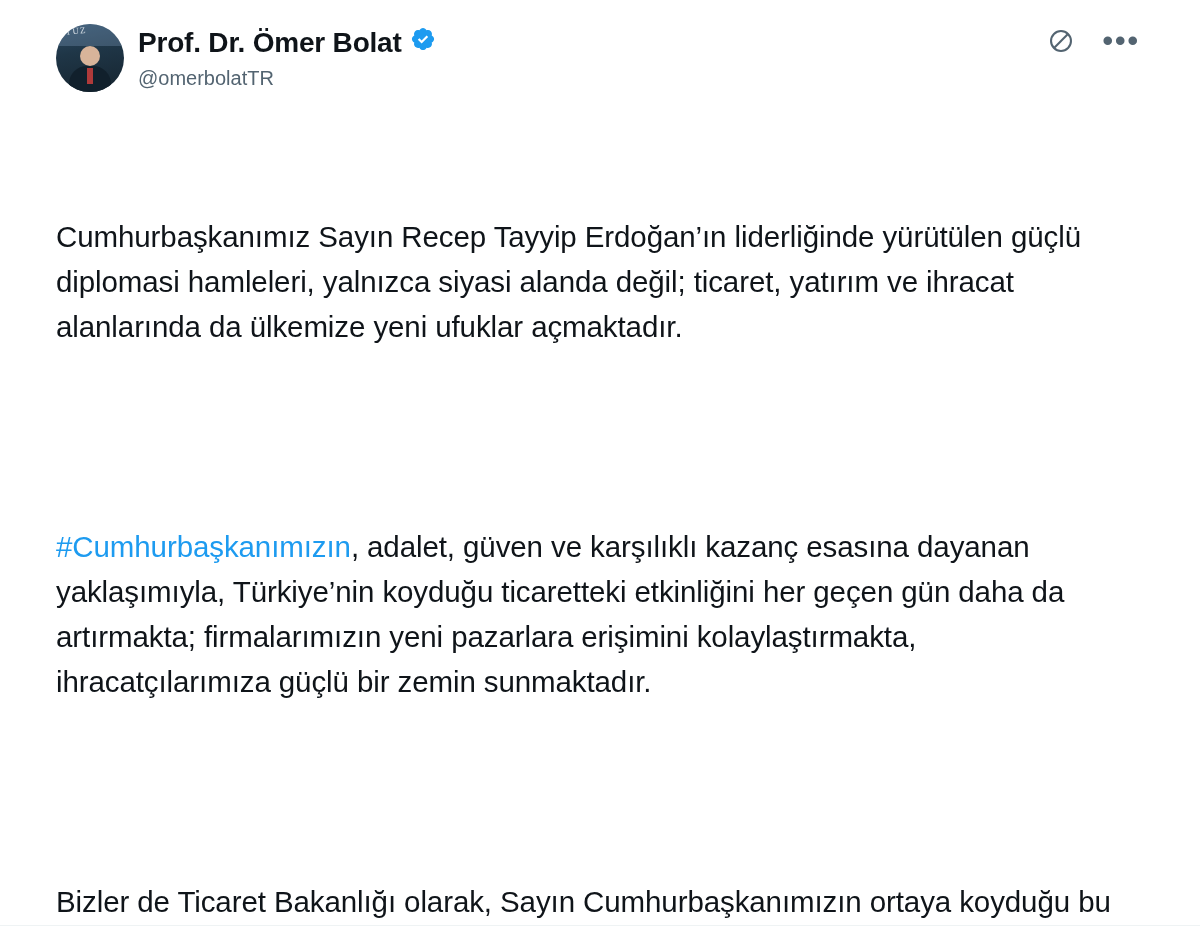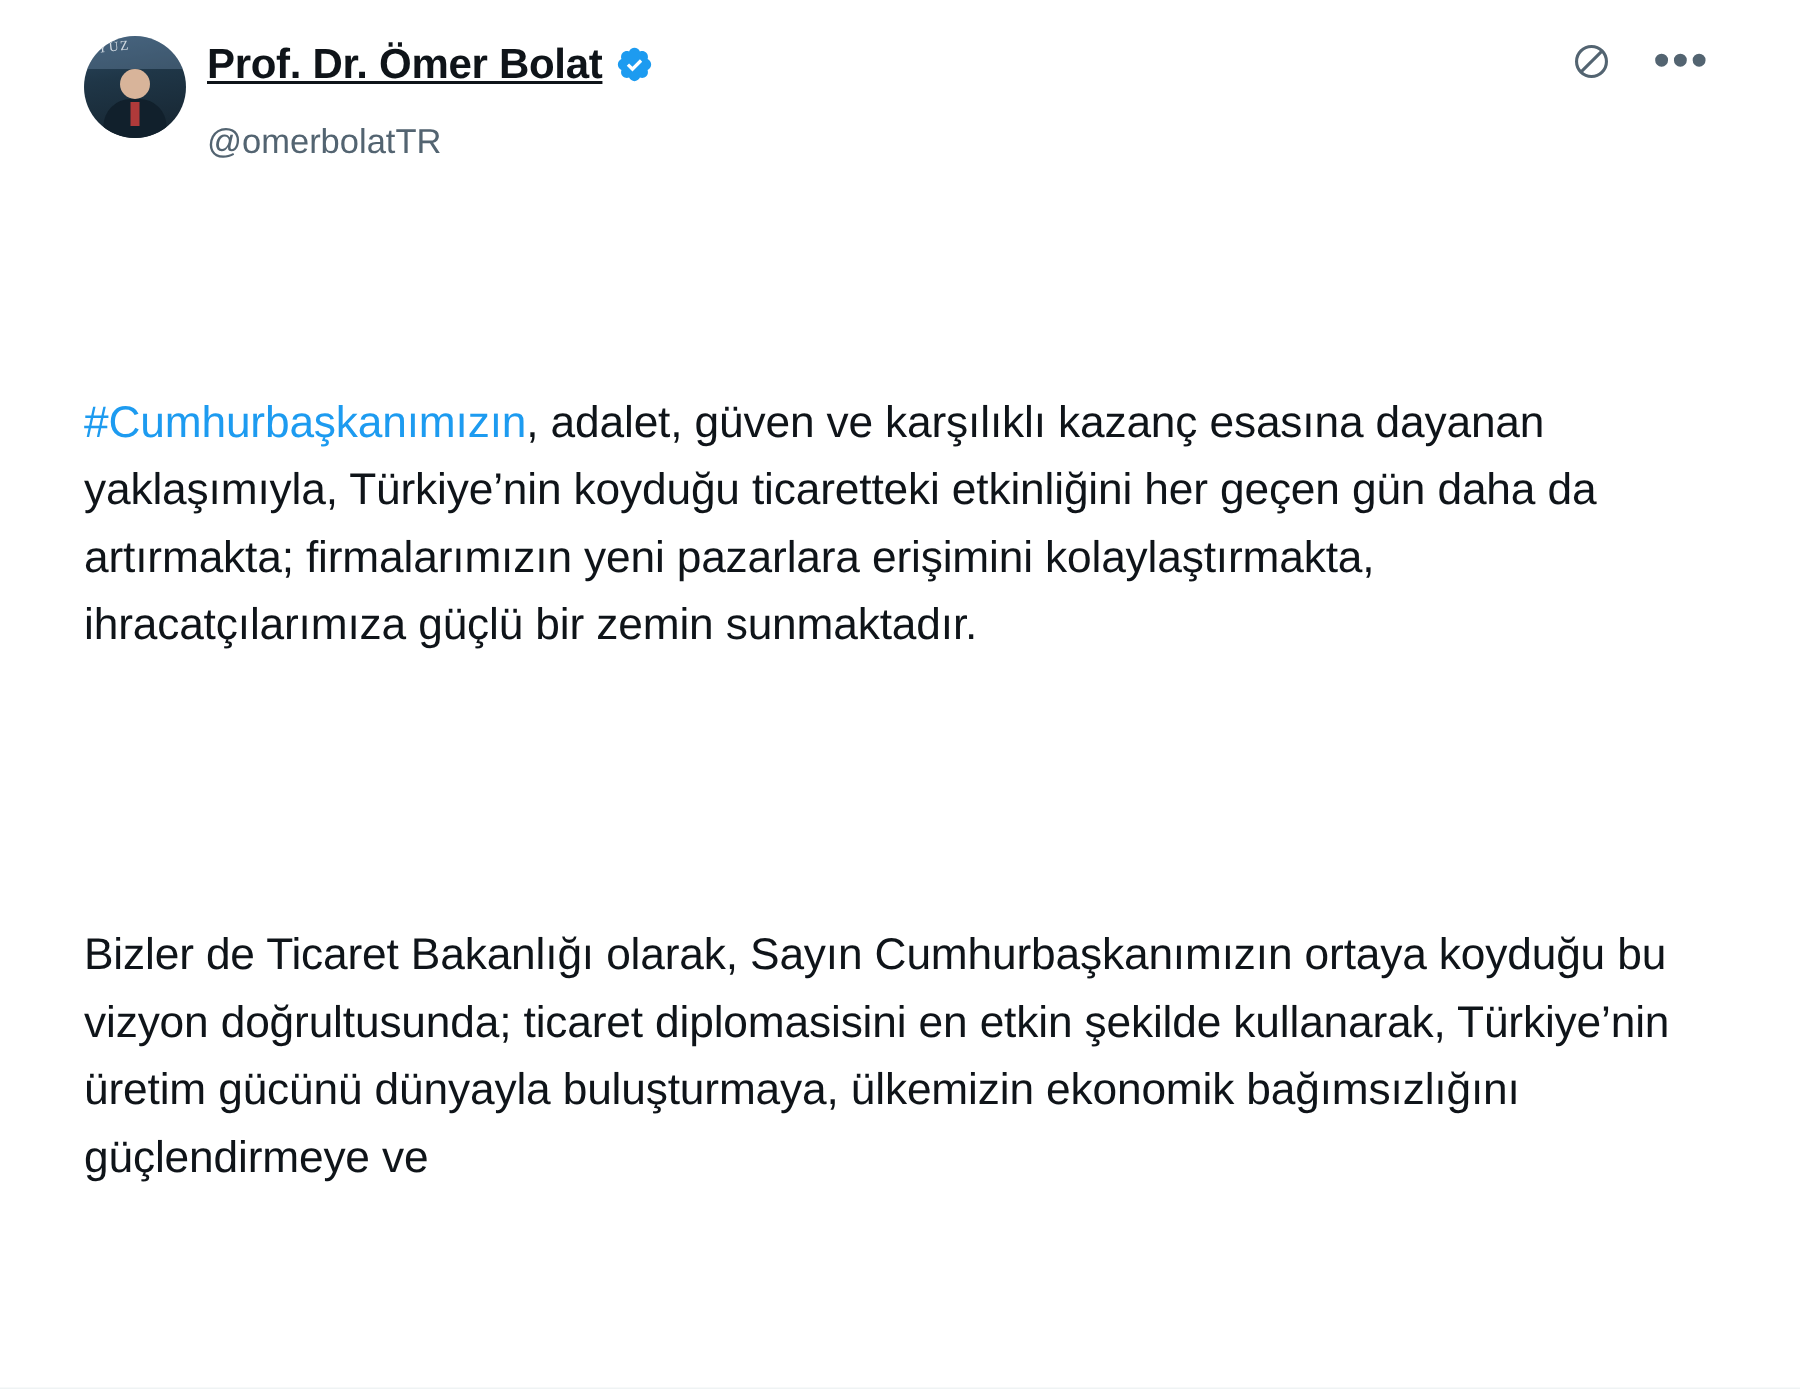--- a/index.html
+++ b/index.html
@@ -82,42 +82,41 @@
     opacity: .85;
   }
   .names {
     display: flex;
     flex-direction: column;
     justify-content: flex-start;
     padding-top: 4px;
   }
   .name-row {
     display: flex;
-    align-items: center;
+    align-items: flex-start;
     gap: 8px;
-    text-decoration: underline;
   }
   .display-name {
     font-size: 28px;
     font-weight: bold;
     color: #0f1419;
     line-height: 34px;
     letter-spacing: -0.2px;
   }
   .verified {
     width: 26px;
     height: 26px;
     flex: 0 0 26px;
     display: block;
   }
   .handle {
-    font-size: 23px;
+    font-size: 20px;
     color: #536471;
     line-height: 32px;
-    margin-top: 18px;
+    margin-top: 2px;
   }
   .header-actions {
     position: absolute;
     top: 28px;
     right: 60px;
     display: flex;
     align-items: center;
     gap: 28px;
   }
   .icon-btn {
@@ -189,20 +188,21 @@
     <span class="icon-btn">
       <svg class="grok-icon" viewBox="0 0 24 24" aria-hidden="true">
         <circle cx="12" cy="12" r="9.2" fill="none" stroke="#536471" stroke-width="1.9"></circle>
         <line x1="5.6" y1="18.4" x2="18.4" y2="5.6" stroke="#536471" stroke-width="1.9"></line>
       </svg>
     </span>
     <span class="icon-btn more-icon">•••</span>
   </div>
 
   <div class="body-text">
+    <p class="para"><span>Cumhurbaşkanımız Sayın Recep Tayyip Erdoğan’ın liderliğinde yürütülen güçlü diplomasi hamleleri, yalnızca siyasi alanda değil; ticaret, yatırım ve ihracat alanlarında da ülkemize yeni ufuklar açmaktadır.</span></p>
 
     <p class="para"><a class="hashtag" href="#">#Cumhurbaşkanımızın</a><span>, adalet, güven ve karşılıklı kazanç esasına dayanan yaklaşımıyla, Türkiye’nin koyduğu ticaretteki etkinliğini her geçen gün daha da artırmakta; firmalarımızın yeni pazarlara erişimini kolaylaştırmakta, ihracatçılarımıza güçlü bir zemin sunmaktadır.</span></p>
 
     <p class="para"><span>Bizler de Ticaret Bakanlığı olarak, Sayın Cumhurbaşkanımızın ortaya koyduğu bu vizyon doğrultusunda; ticaret diplomasisini en etkin şekilde kullanarak, Türkiye’nin üretim gücünü dünyayla buluşturmaya, ülkemizin ekonomik bağımsızlığını güçlendirmeye ve </span></p>
 
     
   </div>
 
   <div class="divider"></div>
 </div>

